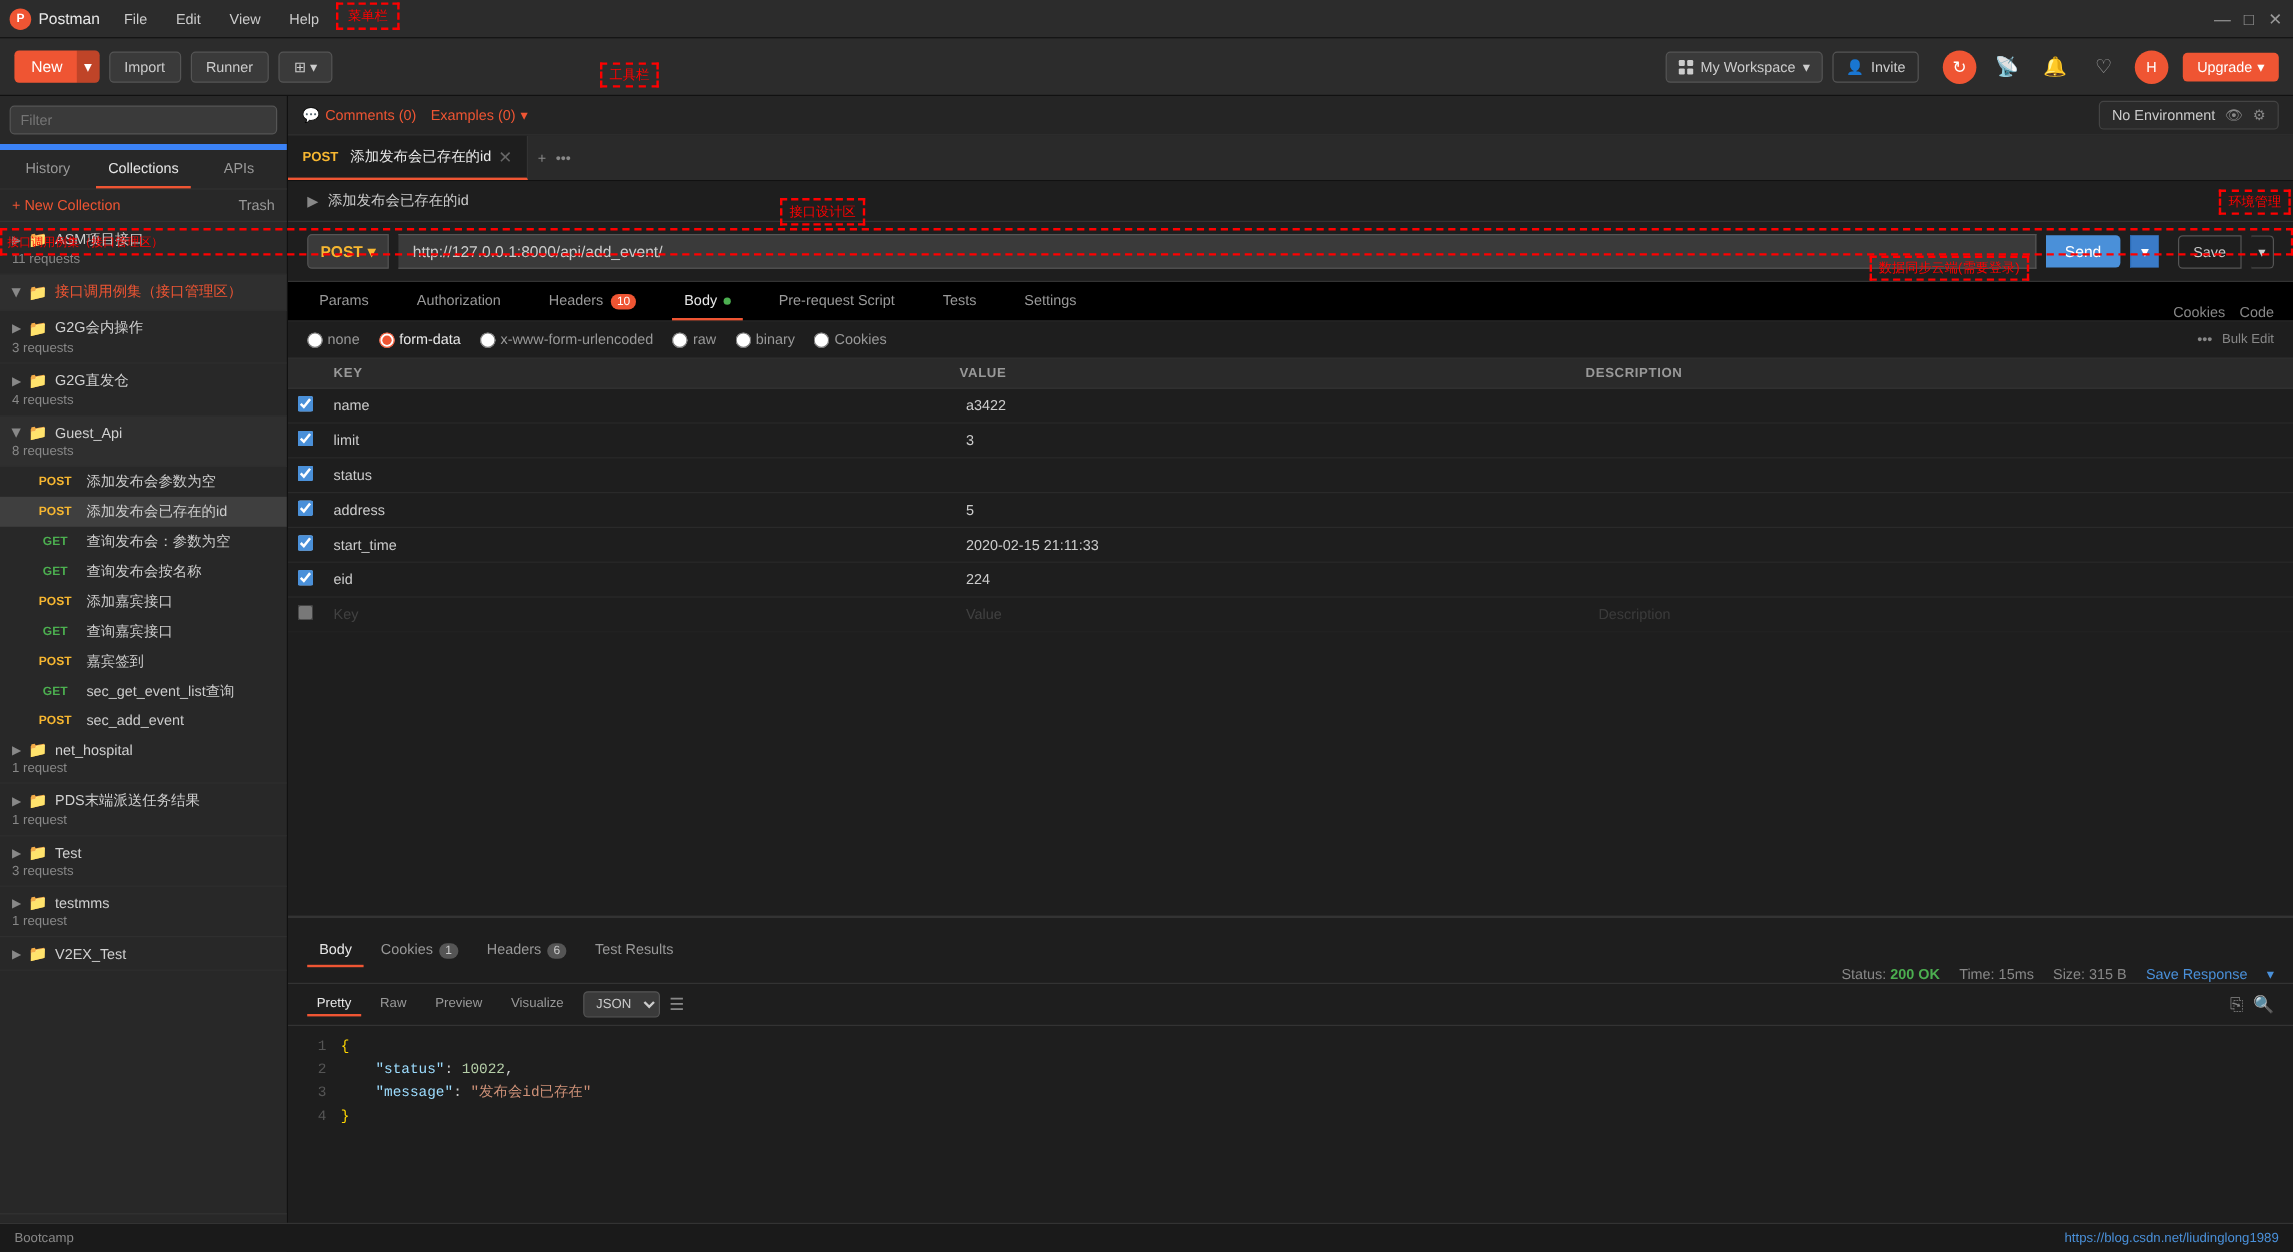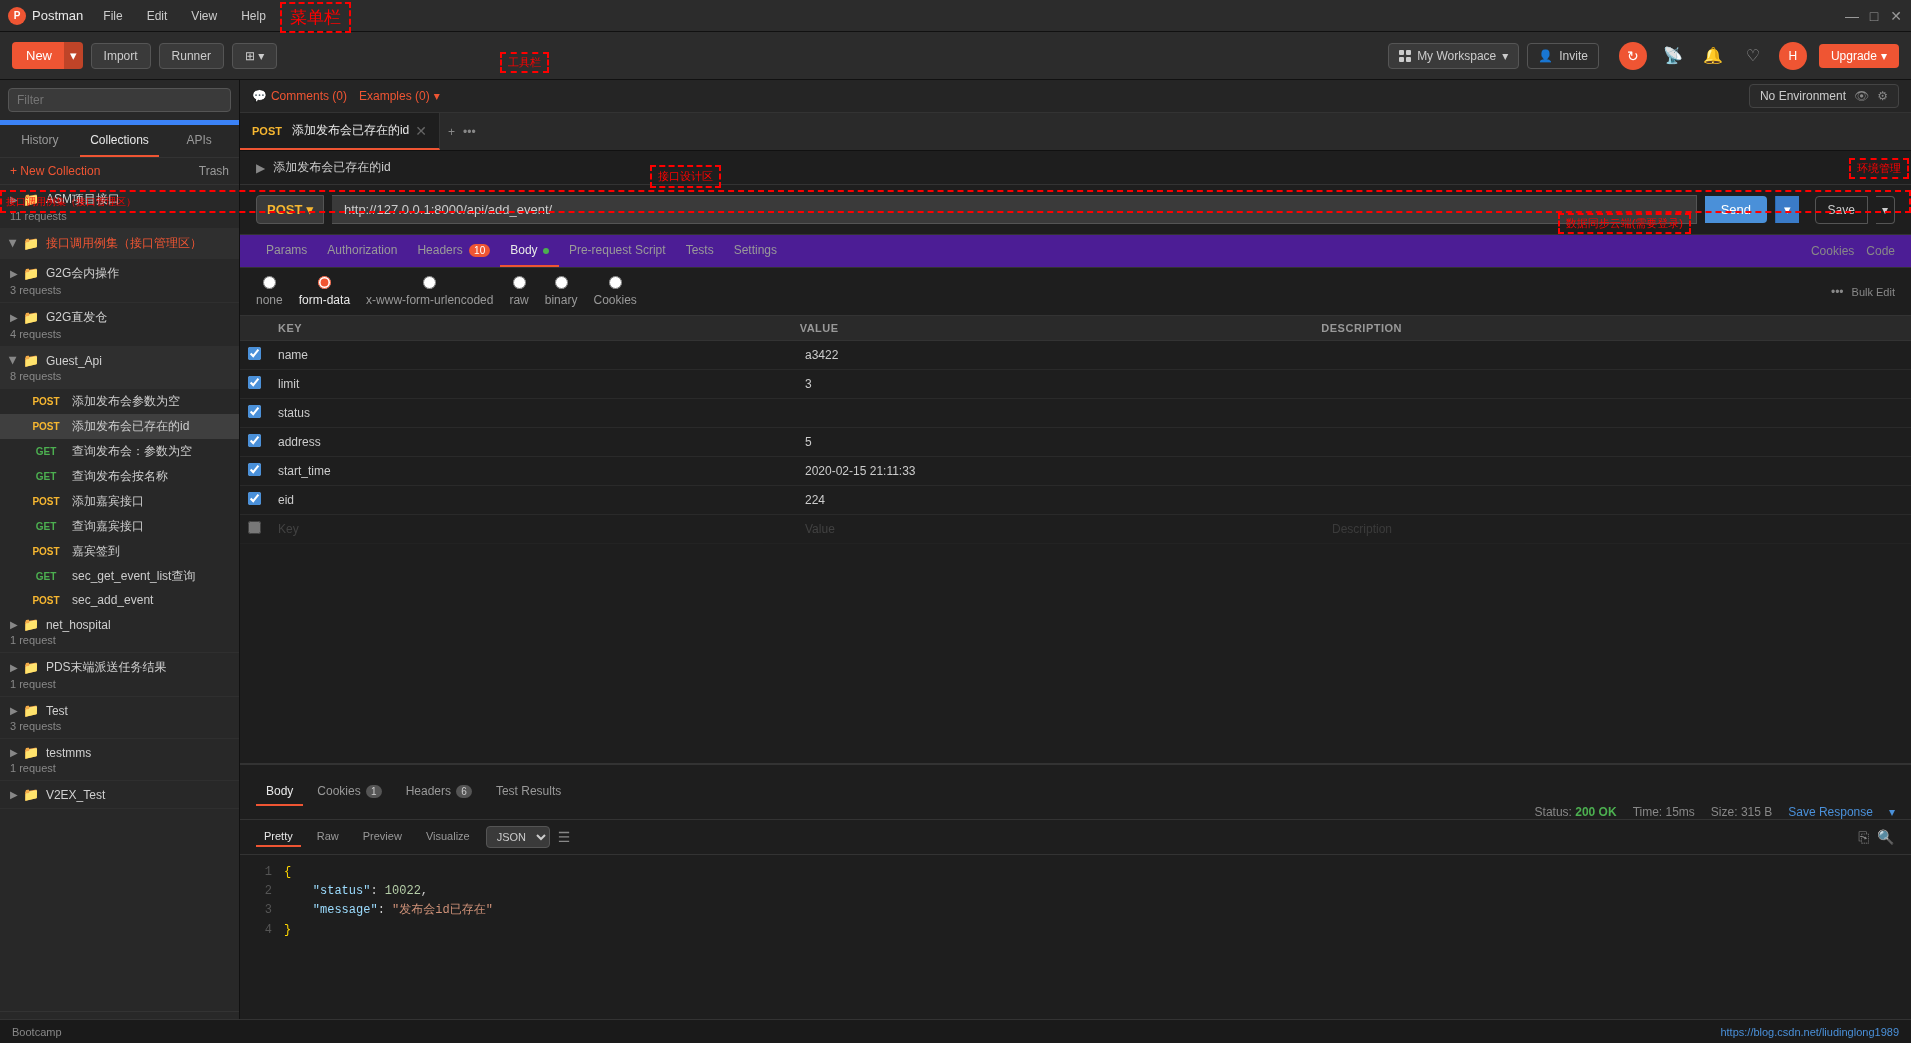--- a/index.html
+++ b/index.html
@@ -74,30 +74,30 @@
     
     #url-bar { display: flex; align-items: center; padding: 10px 16px; gap: 8px; border-bottom: 1px solid #333; }
     .method-select { background: #3a3a3a; border: 1px solid #555; color: #f7b731; border-radius: 4px 0 0 4px; padding: 6px 10px; font-size: 13px; font-weight: bold; cursor: pointer; display: flex; align-items: center; gap: 4px; }
     .url-input { flex: 1; background: #3a3a3a; border: 1px solid #555; border-left: none; color: #ccc; padding: 6px 12px; font-size: 13px; outline: none; }
     .send-btn { background: #4a90d9; color: white; border: none; border-radius: 0 4px 4px 0; padding: 6px 16px; font-size: 13px; cursor: pointer; font-weight: 500; }
     .send-btn-arrow { background: #3a7bc8; color: white; border: none; border-radius: 0; padding: 6px 8px; font-size: 13px; cursor: pointer; border-left: 1px solid #2a6ab5; }
     .save-btn { background: transparent; border: 1px solid #555; color: #ccc; border-radius: 4px 0 0 4px; padding: 6px 12px; font-size: 12px; cursor: pointer; margin-left: 8px; }
     .save-btn-arrow { background: transparent; border: 1px solid #555; border-left: none; color: #ccc; border-radius: 0 4px 4px 0; padding: 6px 6px; font-size: 12px; cursor: pointer; }
 
     
-    #request-tabs { display: flex; align-items: center; padding: 0 16px; border-bottom: 1px solid #333; background: #4c1d95; gap: 0; }
+    #request-tabs { display: flex; align-items: flex-end; padding: 0 16px; border-bottom: 1px solid #333; background: #000000; gap: 20px; }
     .req-tab { padding: 8px 10px; color: #999; cursor: pointer; font-size: 12px; border-bottom: 2px solid transparent; }
     .req-tab.active { color: #e8e8e8; border-bottom-color: #ef5533; }
     .req-tab .badge { background: #ef5533; color: white; border-radius: 8px; padding: 1px 5px; font-size: 10px; margin-left: 3px; }
     .req-tab .dot { display: inline-block; width: 6px; height: 6px; background: #4caf50; border-radius: 50%; margin-left: 2px; }
     .right-actions { margin-left: auto; display: flex; align-items: center; gap: 12px; color: #888; font-size: 12px; cursor: pointer; }
 
     
     #body-options { display: flex; align-items: center; gap: 16px; padding: 8px 16px; border-bottom: 1px solid #333; }
-    .radio-option { display: flex; align-items: center; gap: 4px; color: #999; cursor: pointer; font-size: 12px; flex-direction: column; }
+    .radio-option { display: flex; align-items: center; gap: 4px; color: #999; cursor: pointer; font-size: 12px; }
     .radio-option input { accent-color: #ef5533; }
     .radio-option.active { color: #e8e8e8; }
 
     
     #form-table { flex: 1; overflow-y: auto; }
     .table-header { display: grid; grid-template-columns: 30px 1fr 1fr 1fr 60px; background: #2a2a2a; border-bottom: 1px solid #333; padding: 6px 8px; color: #999; font-size: 11px; font-weight: 600; letter-spacing: 0.5px; }
     .table-row { display: grid; grid-template-columns: 30px 1fr 1fr 1fr 60px; border-bottom: 1px solid #2a2a2a; align-items: center; }
     .table-cell { padding: 6px 8px; font-size: 12px; color: #ccc; }
     .table-cell input[type="checkbox"] { accent-color: #4a90d9; }
     .table-cell .key-input { background: transparent; border: none; color: #ccc; font-size: 12px; outline: none; width: 100%; }
@@ -155,21 +155,21 @@
     <span>Postman</span>
   </div>
   <div class="menu">
     <span>File</span>
     <span>Edit</span>
     <span>View</span>
     <span>Help</span>
   </div>
 
   <div style="position:absolute;top:2px;left:280px;border:2px dashed red;padding:2px 8px;pointer-events:none;z-index:200;">
-    <span style="color:red;font-size:17px;">菜单栏</span>
+    <span style="color:red;font-size:11px;">菜单栏</span>
   </div>
   <div class="window-controls">
     <span class="win-btn">—</span>
     <span class="win-btn">□</span>
     <span class="win-btn">✕</span>
   </div>
 </div>
 
 <div id="toolbar">
   <button class="btn-new">

